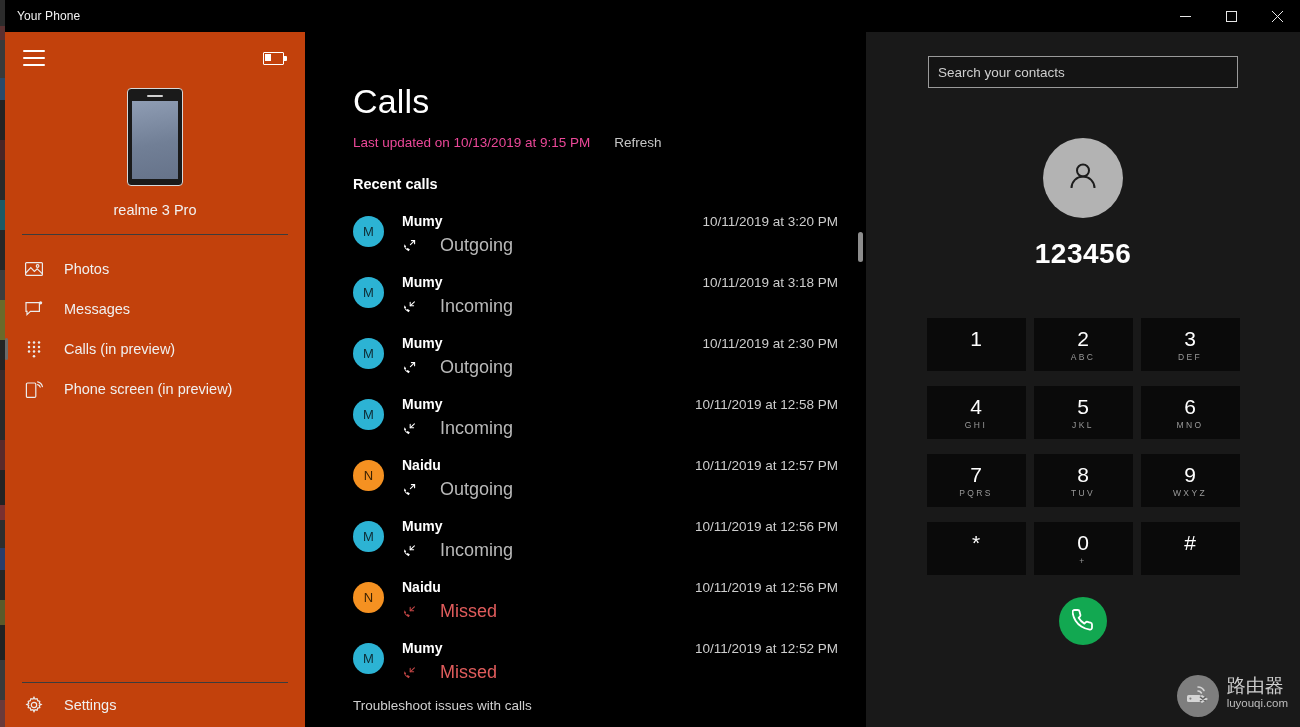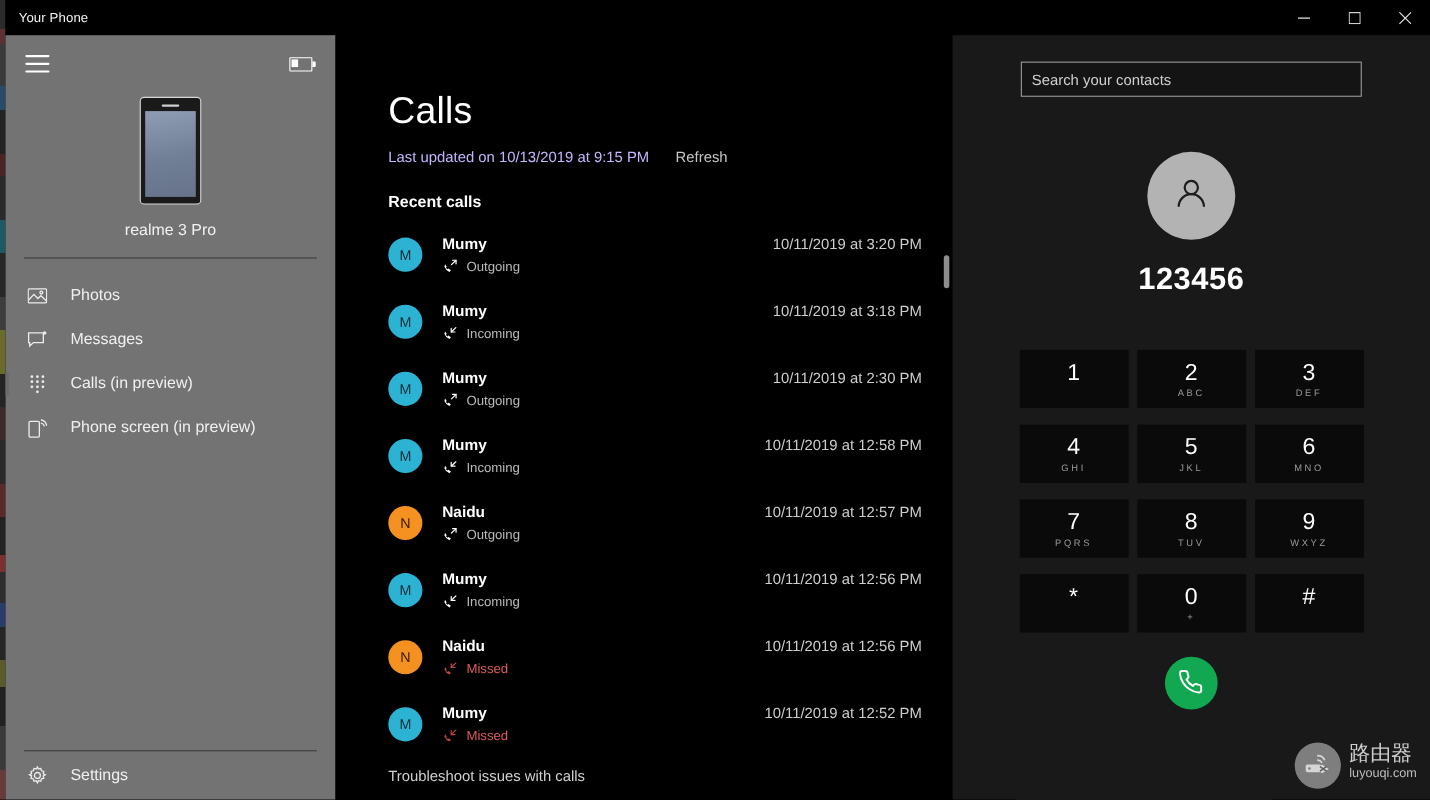--- a/index.html
+++ b/index.html
@@ -52,21 +52,21 @@
   .win-controls { margin-left:auto; display:flex; height:32px; }
   .win-btn {
     width:46px; height:32px; display:flex; align-items:center; justify-content:center;
     color:#e6e6e6;
   }
   .win-btn svg { display:block; }
 
   
   .sidebar {
     position:absolute; left:5px; top:32px; width:300px; height:695px;
-    background:#737373;
+    background:#c2410c;
   }
   .side-top {
     display:flex; align-items:center; height:36px; padding:0 18px; margin-top:8px;
   }
   .hamburger { width:22px; height:16px; display:flex; flex-direction:column; justify-content:space-between; cursor:pointer;}
   .hamburger i { display:block; height:2px; background:#fff; border-radius:1px; }
   .battery { margin-left:auto; width:24px; height:13px; position:relative; }
   .battery .shell { position:absolute; left:0; top:0; width:21px; height:13px; border:1.4px solid #fff; border-radius:1px; }
   .battery .cap { position:absolute; right:0; top:4px; width:3px; height:5px; background:#fff; border-radius:0 1px 1px 0; }
   .battery .fill { position:absolute; left:2px; top:2px; width:6px; height:7px; background:#fff; }
@@ -111,39 +111,39 @@
     display:flex; align-items:center; height:44px; padding-left:18px; cursor:pointer;
   }
 
   
   .main {
     position:absolute; left:305px; top:32px; width:561px; height:695px;
     background:#000; overflow:hidden;
   }
   .page-title { font-size:34px; font-weight:400; color:#fff; margin:50px 0 0 48px; letter-spacing:.2px; }
   .subrow { display:flex; align-items:baseline; margin:14px 0 0 48px; }
-  .last-updated { font-size:13.5px; color:#c4b5fd; }
+  .last-updated { font-size:13.5px; color:#ec4899; }
   .refresh-link { font-size:13.5px; color:#c6c6c6; margin-left:24px; cursor:pointer; }
   .section-title { font-size:14.5px; font-weight:bold; color:#fff; margin:26px 0 0 48px; }
 
   .call-list { margin-top:12px; }
   .call-row {
     position:relative; display:flex; align-items:flex-start;
     padding:6px 0 6px 48px; height:61px; cursor:pointer;
   }
   .avatar {
     width:31px; height:31px; border-radius:50%; flex:none;
     display:flex; align-items:center; justify-content:center;
     font-size:13px; color:#0e2b33; margin-top:6px;
   }
   .call-info { margin-left:18px; padding-top:2px; }
   .call-name { font-size:14px; font-weight:bold; color:#fff; line-height:19px; }
   .call-type { display:flex; align-items:center; margin-top:4px; }
   .call-type-ico { width:14px; height:14px; flex:none; }
-  .call-type-label { font-size:12px; color:#b9b9b9; margin-left:8px; }
+  .call-type-label { font-size:18px; color:#b9b9b9; margin-left:24px; }
   .call-row.missed .call-type-label { color:#e05c5c; }
   .call-row.missed .call-type-ico { color:#c24545; }
   .call-time {
     margin-left:auto; margin-right:28px; font-size:13.5px; color:#cdcdcd; padding-top:4px;
   }
 
   .troubleshoot {
     position:absolute; left:48px; bottom:14px; font-size:13.5px; color:#d0d0d0; cursor:pointer;
   }
 

